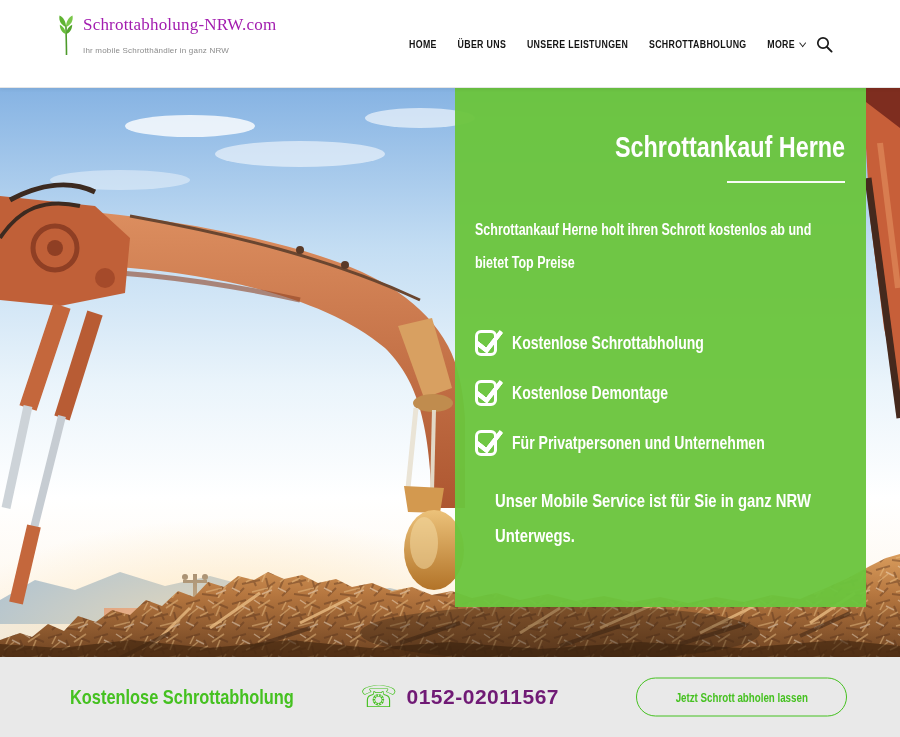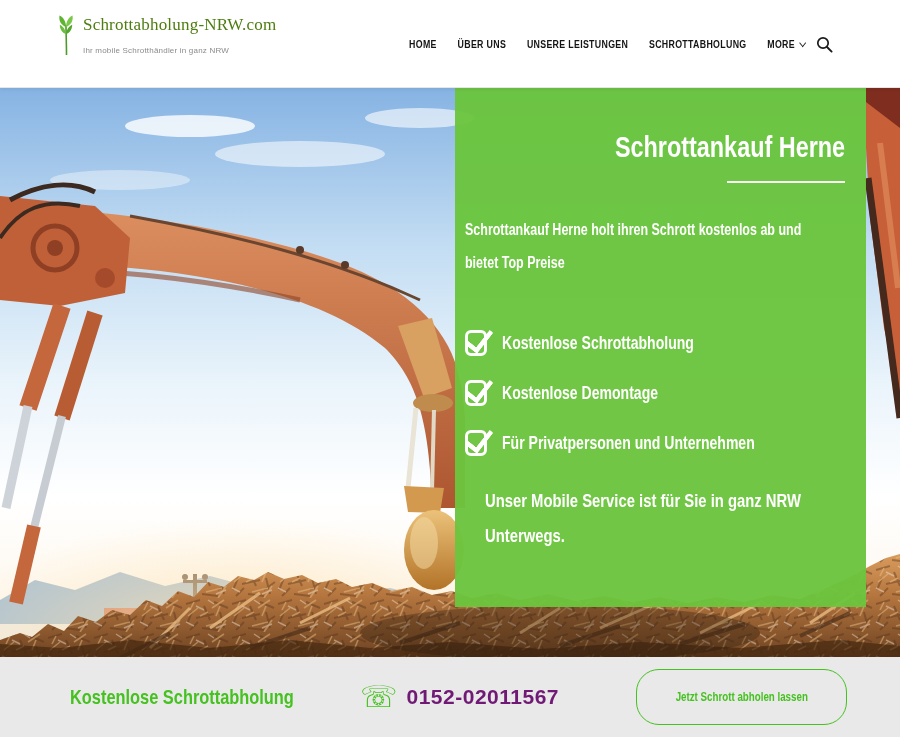--- a/index.html
+++ b/index.html
@@ -10,21 +10,21 @@
   }
   .cond { display:inline-block; transform:scaleX(0.78); transform-origin:left center; white-space:nowrap; }
 
   
   header {
     position:relative; height:88px; background:#ffffff;
     border-bottom:1px solid #e6e6e6; box-shadow:0 2px 3px rgba(0,0,0,0.05);
     z-index:5;
   }
   .logo { position:absolute; left:55px; top:14px; display:flex; align-items:flex-start; gap:5px; text-decoration:none; cursor:pointer; }
-  .logo-title { font-family:"Liberation Serif", serif; font-size:17px; color:#4d7c0f; line-height:22px; letter-spacing:0.2px; }
+  .logo-title { font-family:"Liberation Serif", serif; font-size:17px; color:#a21caf; line-height:22px; letter-spacing:0.2px; }
   .logo-tag { font-size:8px; color:#8b8b8b; margin-top:10px; letter-spacing:0.2px; }
   .nav-scale {
     position:absolute; right:95px; top:0; height:88px;
     display:flex; align-items:center; gap:26px;
     transform:scaleX(0.8); transform-origin:right center;
   }
   .nav-item {
     font-size:11px; font-weight:bold; color:#141414; text-decoration:none;
     letter-spacing:0.4px; white-space:nowrap; display:flex; align-items:center; cursor:pointer;
   }
@@ -34,21 +34,21 @@
   }
   .nav-search { position:absolute; right:67px; top:36px; width:17px; height:17px; cursor:pointer; }
 
   
   .hero { position:relative; height:569px; overflow:hidden; }
   .scene { position:absolute; inset:0; width:100%; height:100%; display:block; }
 
   .panel {
     position:absolute; left:455px; top:0; width:411px; height:519px;
     background:rgba(107,197,61,0.96);
-    padding:42px 21px 0 10px; color:#ffffff;
+    padding:42px 21px 0 20px; color:#ffffff;
   }
   .panel h1 { margin:0; text-align:right; font-size:30px; line-height:34px; font-weight:bold; color:#fff; }
   .panel h1 .cond { transform-origin:right center; }
   .rule { width:118px; height:2px; background:rgba(255,255,255,0.95); margin:17px 0 0 auto; }
   .sub { margin:30px 0 0 0; font-size:16px; font-weight:bold; line-height:33px; }
   .checks { list-style:none; margin:50px 0 0 0; padding:0; }
   .checks li { display:flex; align-items:center; height:28px; margin-bottom:22px; }
   .cbx { position:relative; flex:none; width:22px; height:26px; border:3px solid #fff; border-radius:6px; margin-right:15px; }
   .cbx::after {
     content:""; position:absolute; left:3px; top:-8px; width:11px; height:22px;
@@ -60,21 +60,21 @@
 
   
   .cta-bar { position:relative; height:80px; background:#e9e9e9; }
   .f-label { position:absolute; left:70px; top:50%; transform:translateY(-50%); }
   .f-label .cond { font-size:21px; font-weight:bold; color:#45c120; }
   .f-phone { position:absolute; left:360px; top:50%; transform:translateY(-50%); display:flex; align-items:center; gap:9px; text-decoration:none; cursor:pointer; }
   .phone-icon { font-size:30px; line-height:30px; color:#45c120; }
   .phone-num { font-size:21px; font-weight:bold; color:#701a75; letter-spacing:0.5px; }
   .cta {
     position:absolute; right:53px; top:50%; transform:translateY(-50%);
-    height:56px; padding:0 20px; display:flex; align-items:center; justify-content:center;
+    height:39px; padding:0 20px; display:flex; align-items:center; justify-content:center;
     background:transparent; border:1.5px solid #45c120; border-radius:23px; cursor:pointer;
   }
   .cta .cond { font-size:12.5px; font-weight:bold; color:#45c120; transform-origin:center center; }
 </style>
 </head>
 <body>
 
 <div>
 
   <header>

